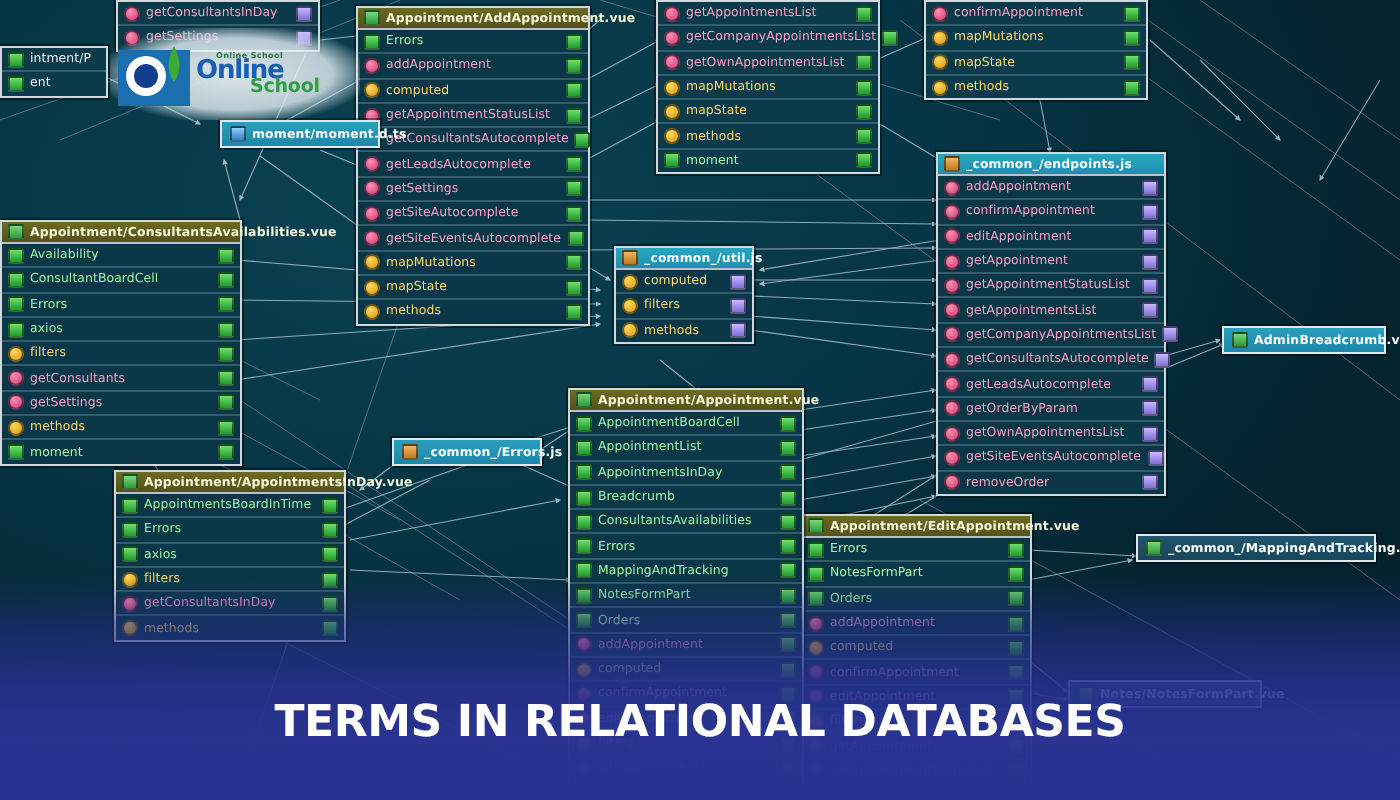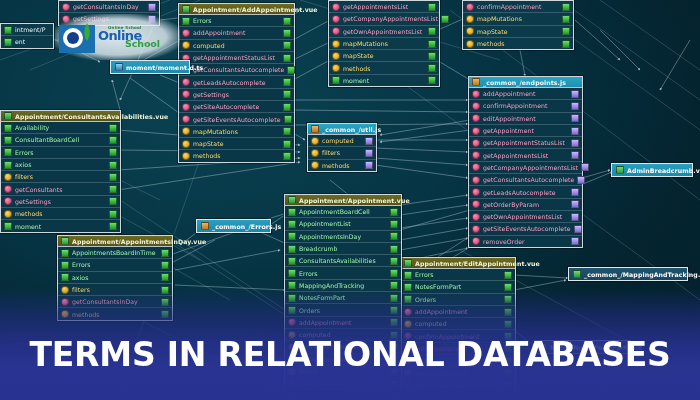--- a/index.html
+++ b/index.html
@@ -64,21 +64,21 @@
      margin-left:10px;}
   #logoOnline{font-size:13px;font-weight:bold;color:#1a5fb4;letter-spacing:-.6px;}
   #logoSchool{font-size:9.5px;font-weight:bold;color:#2f9e44;letter-spacing:-.1px;
      margin-top:-3px;margin-left:27px;}
 
   
   #banner{position:absolute;left:0;right:0;bottom:0;height:112px;
      background:linear-gradient(to bottom, rgba(30,42,120,0) 0%, rgba(33,44,128,.55) 22%,
        rgba(38,48,140,.88) 48%, rgba(42,52,148,.97) 70%, rgba(40,50,145,1) 100%);}
   #bannerTxt{position:absolute;left:0;right:0;bottom:26px;text-align:center;
-     color:#ffffff;font-size:33px;font-weight:bold;letter-spacing:-.2px;
+     color:#ffffff;font-size:22px;font-weight:bold;letter-spacing:-.2px;
      font-family:"DejaVu Sans","Liberation Sans",sans-serif;}
 </style>
 </head>
 <body>
 
 <div id="stage">
 
   <svg id="wires" viewBox="0 0 700 400" preserveAspectRatio="none">
     <defs>
       <marker id="ar" markerWidth="5" markerHeight="5" refX="4" refY="2.5" orient="auto">

